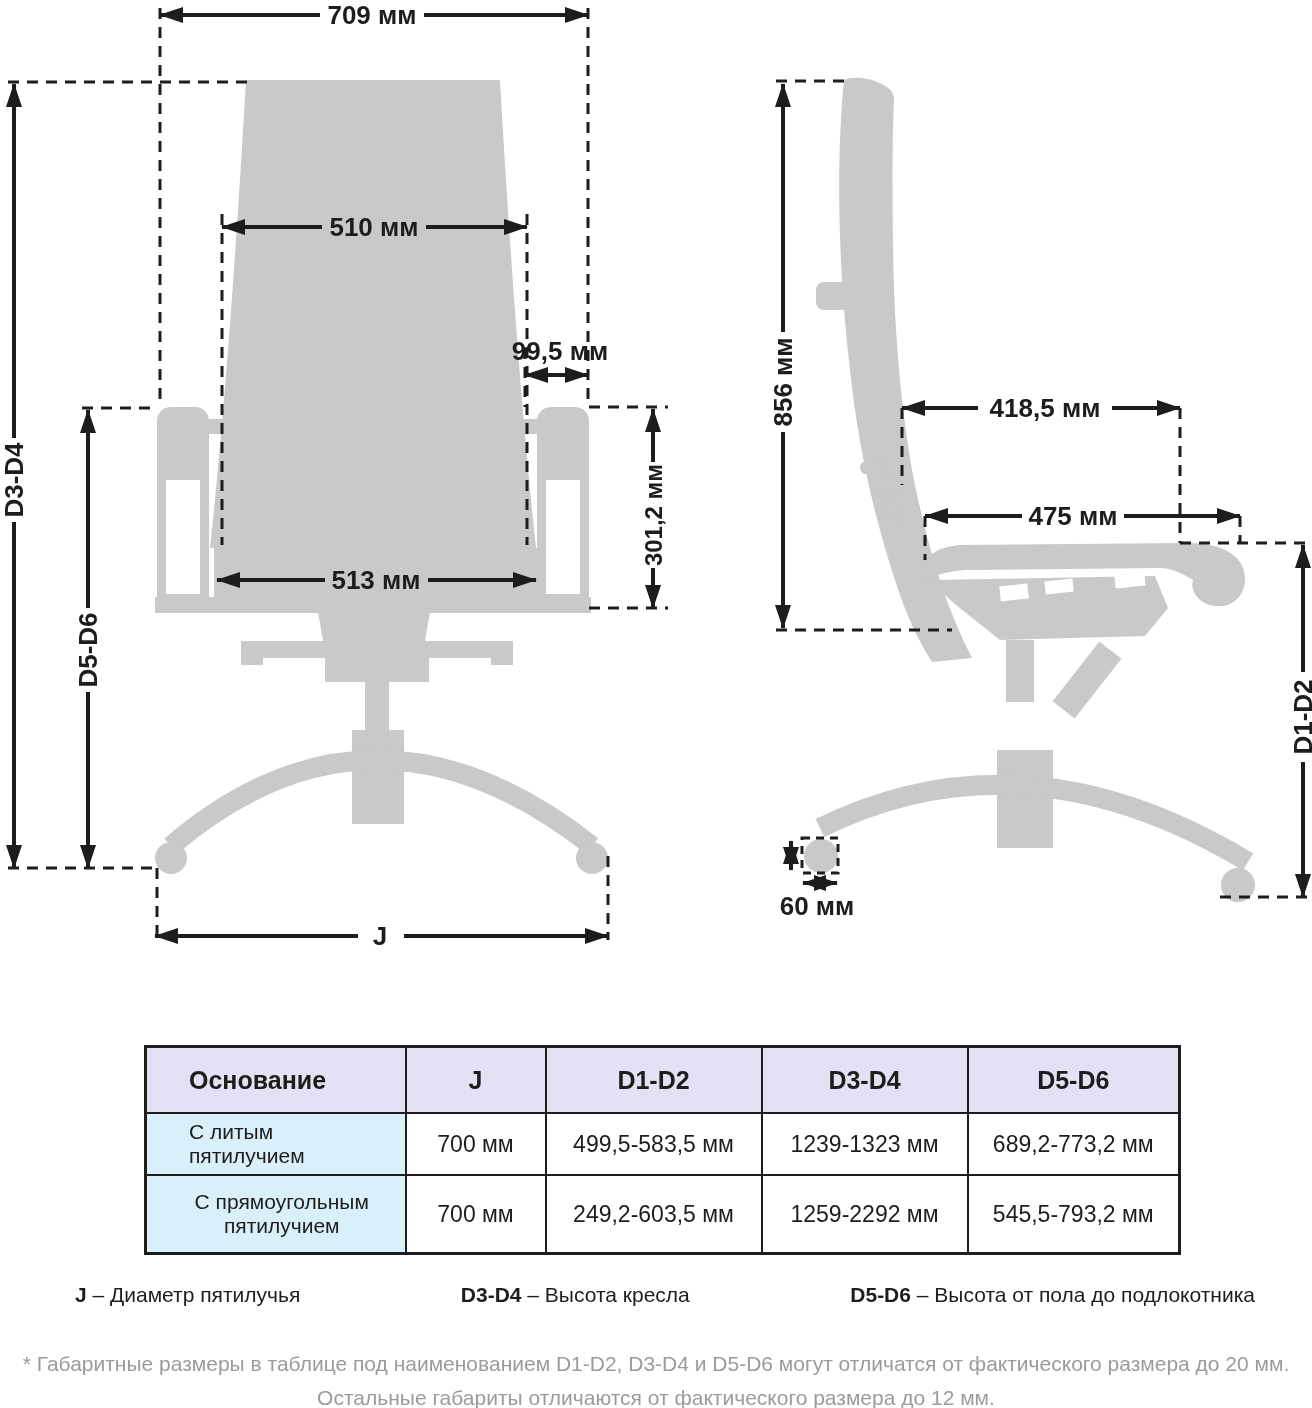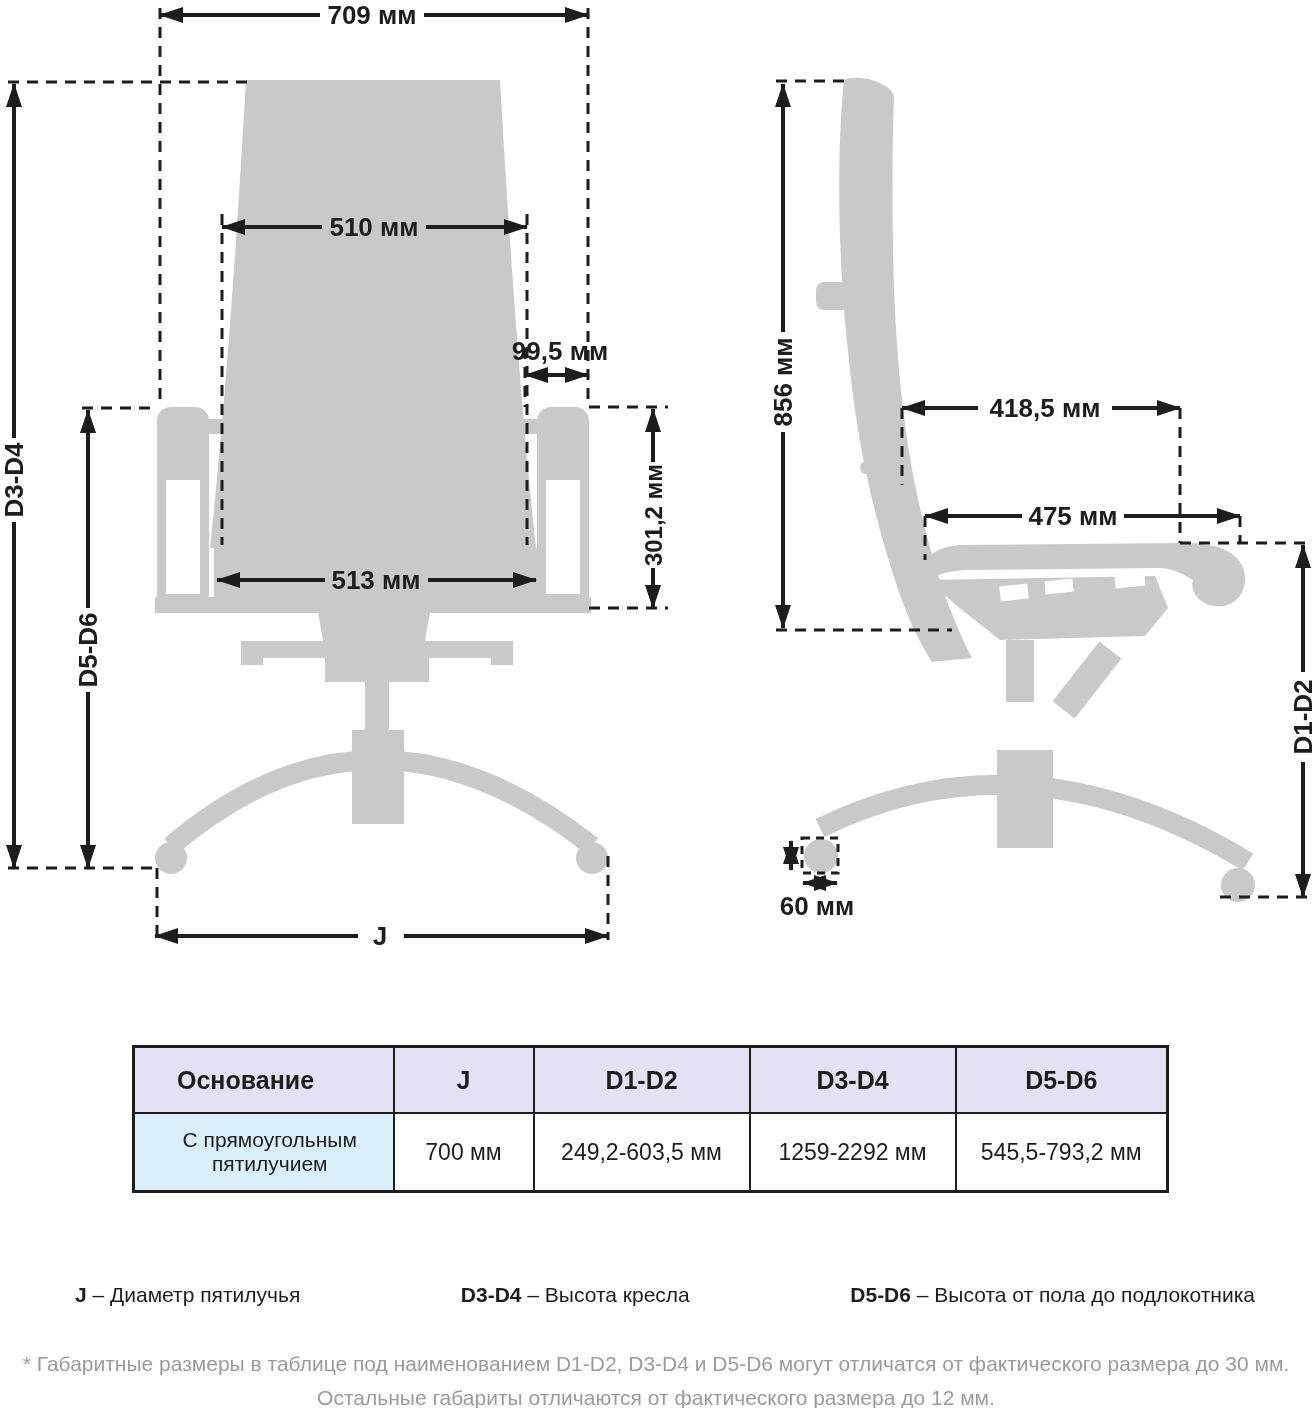--- a/index.html
+++ b/index.html
@@ -11,21 +11,21 @@
   .chair{fill:#c9c9c9;stroke:none;}
   .hole{fill:#ffffff;stroke:none;}
   .archstroke{fill:none;stroke:#c9c9c9;stroke-width:20;}
   .dimline{stroke:#1d1d1b;stroke-width:4;fill:none;}
   .dash{stroke:#1d1d1b;stroke-width:3;fill:none;stroke-dasharray:11 8;}
   .dimtext{font-size:26px;font-weight:bold;fill:#1d1d1b;}
   .dimtext-sm{font-size:24px;font-weight:bold;fill:#1d1d1b;}
   .arrowhead{fill:#1d1d1b;}
 
   
-  .spec-table{position:absolute;left:132px;top:1045px;border-collapse:collapse;table-layout:fixed;width:1034px;}
+  .spec-table{position:absolute;left:144px;top:1045px;border-collapse:collapse;table-layout:fixed;width:1034px;}
   .spec-table th,.spec-table td{border:2px solid #1d1d1b;vertical-align:middle;color:#1d1d1b;}
   .spec-table{border:3px solid #1d1d1b;}
   .spec-table thead th{background:#e3e1f3;font-size:25px;font-weight:bold;height:62px;text-align:center;}
   .spec-table thead th.first{text-align:left;padding-left:42px;}
   .spec-table td{background:#ffffff;font-size:23px;text-align:center;}
   .spec-table td.rowlabel{background:#d9eff9;font-size:21px;text-align:left;padding-left:42px;padding-right:30px;}
   .spec-table tr.r1 td{height:58px;}
   .spec-table tr.r2 td{height:74px;text-align:center;}
 
   
@@ -213,20 +213,27 @@
   <thead>
     <tr>
       <th class="first">Основание</th>
       <th>J</th>
       <th>D1-D2</th>
       <th>D3-D4</th>
       <th>D5-D6</th>
     </tr>
   </thead>
   <tbody>
+    <tr class="r1">
+      <td class="rowlabel">С литым пятилучием</td>
+      <td>700 мм</td>
+      <td>499,5-583,5 мм</td>
+      <td>1239-1323 мм</td>
+      <td>689,2-773,2 мм</td>
+    </tr>
     <tr class="r2">
       <td class="rowlabel">С прямоугольным пятилучием</td>
       <td>700 мм</td>
       <td>249,2-603,5 мм</td>
       <td>1259-2292 мм</td>
       <td>545,5-793,2 мм</td>
     </tr>
   </tbody>
 </table>
 
@@ -238,14 +245,14 @@
   <span>
     <b>D3-D4</b>
     <span>– Высота кресла</span>
   </span>
   <span>
     <b>D5-D6</b>
     <span>– Высота от пола до подлокотника</span>
   </span>
 </div>
 
-<div class="footnote fn1">* Габаритные размеры в таблице под наименованием D1-D2, D3-D4 и D5-D6 могут отличатся от фактического размера до 30 мм.</div>
+<div class="footnote fn1">* Габаритные размеры в таблице под наименованием D1-D2, D3-D4 и D5-D6 могут отличатся от фактического размера до 20 мм.</div>
 <div class="footnote fn2">Остальные габариты отличаются от фактического размера до 12 мм.</div>
 
 </body></html>

